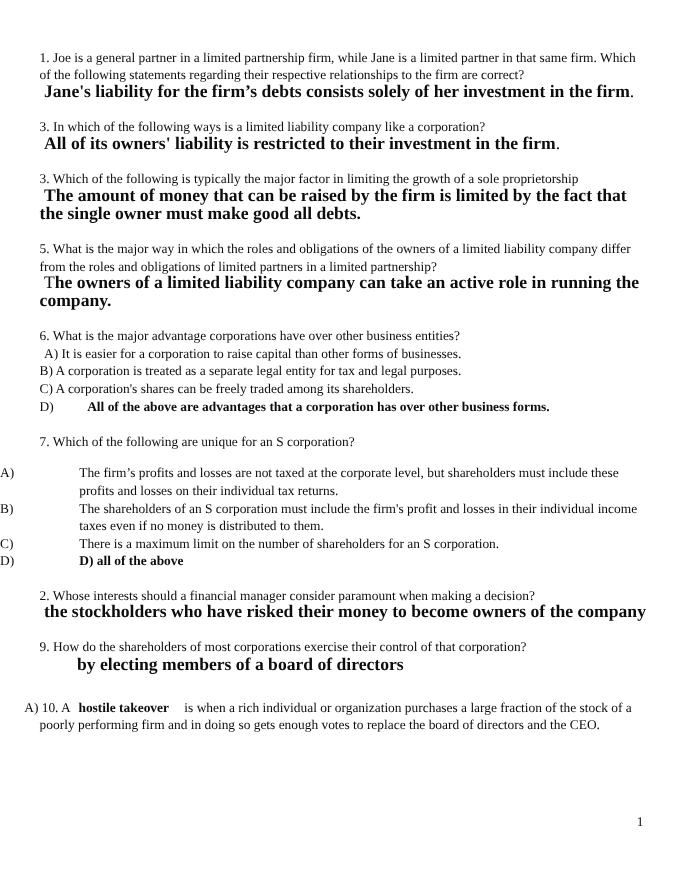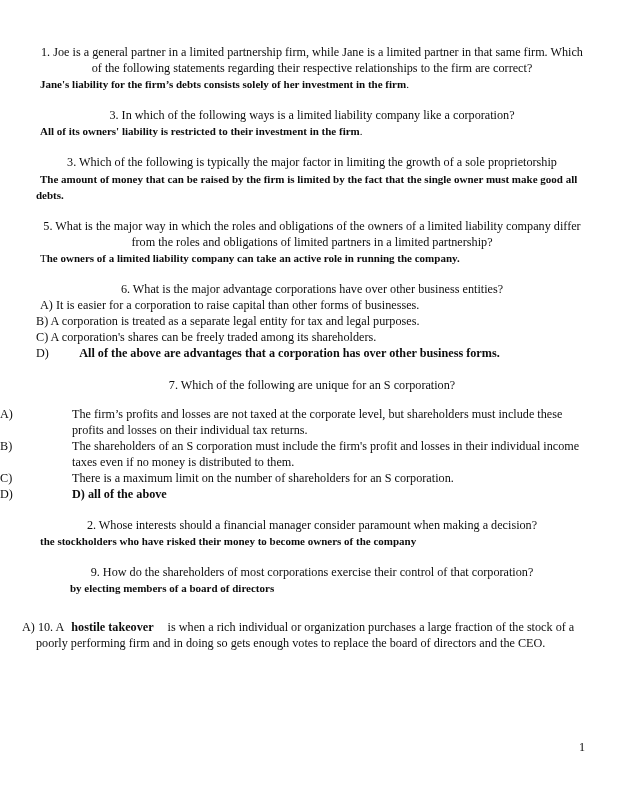--- a/index.html
+++ b/index.html
@@ -38,24 +38,24 @@
     width: 552px;
   }
   .block.flush {
     margin-left: 0;
     width: 566px;
   }
   .q {
     font-size: 12.2px;
     line-height: 16.1px;
     margin: 0;
-    text-align: center;
+    text-align: left;
   }
   .a {
-    font-size: 11px;
+    font-size: 16px;
     line-height: 16.1px;
     font-weight: bold;
     margin: 0;
     text-indent: 4px;
   }
   .a.noindent {
     text-indent: 0;
     margin-left: 34px;
   }
   .opt {

